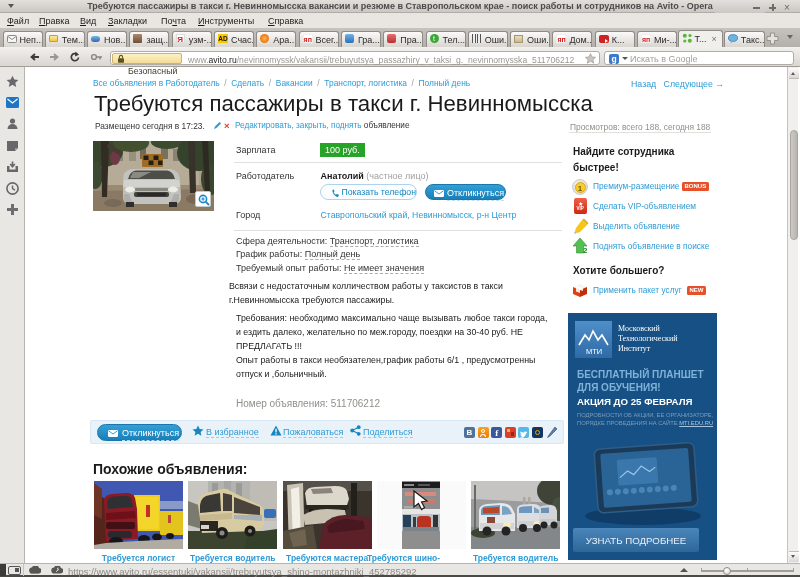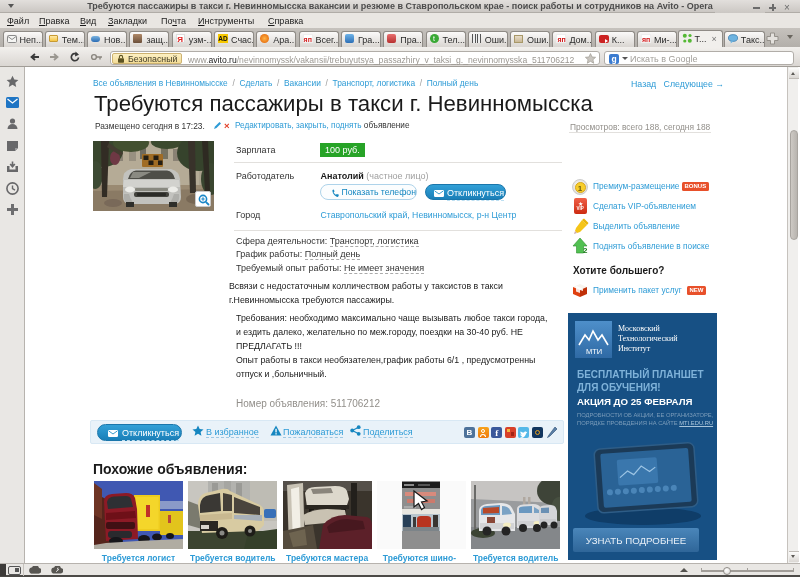--- a/index.html
+++ b/index.html
@@ -168,21 +168,21 @@
     <path d="M47.5 1.5 L51 4.7 L47 6.5 Z" fill="#3a3a3a"></path>
 <circle cx="66" cy="7" r="2.4" stroke="#8a867f" stroke-width="1.4" fill="none"></circle>
     <path d="M68 7 L74 7 M72 7 L72 9.5" stroke="#8a867f" stroke-width="1.4" fill="none"></path>
 </svg>
 <div class="field" style="left:110px;width:490px"></div>
 <div class="abs" style="left:111.5px;top:52.5px;width:70px;height:11px;background:linear-gradient(#fdf0c3,#f3dc96);border:1px solid #cdb271;border-radius:2px;z-index:2"></div>
 <svg class="abs" style="left:116px;top:53.5px;z-index:3" width="10" height="10" viewBox="0 0 10 10">
     <rect x="2" y="4.2" width="6" height="4.6" rx="0.8" fill="#5d5322"></rect>
     <path d="M3.4 4.2 V3 a1.6 1.6 0 0 1 3.2 0 V4.2" stroke="#5d5322" stroke-width="1.1" fill="none"></path>
   </svg>
-<div class="abs" style="left:128px;top:54px;font-size:8.8px;color:#46412c;z-index:3">Безопасный</div>
+<div class="abs" style="left:128px;top:66px;font-size:8.8px;color:#46412c;z-index:3">Безопасный</div>
 <div class="abs" style="left:188px;top:54.5px;font-size:8.6px;color:#9b9791;z-index:2">www.<b style="color:#1c1c1c;font-weight:normal">avito.ru</b>/nevinnomyssk/vakansii/trebuyutsya_passazhiry_v_taksi_g._nevinnomysska_511706212</div>
 <svg class="abs" style="left:584px;top:51.5px;z-index:2" width="13" height="13" viewBox="0 0 13 13">
     <path d="M6.5 1.6 L8 5 L11.6 5.3 L8.9 7.7 L9.7 11.2 L6.5 9.3 L3.3 11.2 L4.1 7.7 L1.4 5.3 L5 5 Z" fill="#c9c5bf" stroke="#a6a29b" stroke-width="0.8"></path>
   </svg>
 <div class="field" style="left:604px;width:190px"></div>
 <div class="abs" style="left:609px;top:53.5px;width:10px;height:10px;background:#3a7bd0;border-radius:2px;color:#fff;font-size:8.5px;font-weight:bold;text-align:center;line-height:10px;z-index:2">g</div>
 <div class="abs" style="left:622px;top:57px;width:0;height:0;border-left:3px solid transparent;border-right:3px solid transparent;border-top:3.5px solid #555;z-index:2"></div>
 <div class="abs" style="left:630px;top:54px;font-size:9px;color:#a3a09b;z-index:2">Искать в Google</div>
 <div class="abs" id="sidebar">
 <svg style="position:absolute;left:6px;top:8px" width="13" height="13" viewBox="0 0 13 13">
@@ -207,21 +207,21 @@
 <svg style="position:absolute;left:6px;top:115px" width="13" height="13" viewBox="0 0 13 13">
       <circle cx="6.5" cy="6.5" r="5.6" fill="none" stroke="#68686a" stroke-width="1.6"></circle>
       <path d="M6.5 3.4 V6.7 L9 8.2" stroke="#68686a" stroke-width="1.4" fill="none"></path>
     </svg>
 <div style="position:absolute;left:6px;top:136px;width:13px;height:13px">
       <div style="position:absolute;left:1px;top:5.2px;width:11px;height:2.6px;background:#6e6e70"></div>
       <div style="position:absolute;left:5.2px;top:1px;width:2.6px;height:11px;background:#6e6e70"></div>
     </div>
 </div>
 <div class="abs" id="page">
-<div style="position:absolute;left:68px;top:11px;font-size:8.4px;color:#999"><a class="bl">Все объявления в Невинномысске</a> &nbsp;/&nbsp; <a class="bl">Сделать</a> &nbsp;/&nbsp; <a class="bl">Вакансии</a> &nbsp;/&nbsp; <a class="bl">Транспорт, логистика</a> &nbsp;/&nbsp; <a class="bl">Полный день</a></div>
+<div style="position:absolute;left:68px;top:11px;font-size:8.4px;color:#999"><a class="bl">Все объявления в Работодатель</a> &nbsp;/&nbsp; <a class="bl">Сделать</a> &nbsp;/&nbsp; <a class="bl">Вакансии</a> &nbsp;/&nbsp; <a class="bl">Транспорт, логистика</a> &nbsp;/&nbsp; <a class="bl">Полный день</a></div>
 <div style="position:absolute;left:606px;top:12px;font-size:8.8px"><a class="bl">Назад</a>&nbsp;&nbsp; <a class="bl">Следующее →</a></div>
 <h1 style="position:absolute;left:69px;top:24px;font-size:22.2px;font-weight:normal;color:#1a1a1a;white-space:nowrap">Требуются пассажиры в такси г. Невинномысска</h1>
 <div style="position:absolute;left:70px;top:54px;font-size:8.4px;color:#333">Размещено сегодня в 17:23.</div>
 <svg style="position:absolute;left:188px;top:54px" width="9" height="9" viewBox="0 0 9 9">
       <path d="M1 8 L2 5.5 L6.5 1 L8 2.5 L3.5 7 Z" fill="#2d9bd6"></path>
     </svg>
 <div style="position:absolute;left:199px;top:53px;font-size:9.5px;color:#e23b24;font-weight:bold">×</div>
 <div style="position:absolute;left:210px;top:54px;font-size:8.2px;color:#333"><a class="bl" style="color:#2d9bd6">Редактировать, закрыть, поднять</a> объявление</div>
 <div style="position:absolute;left:545px;top:55px;font-size:8.4px;color:#928f8a">Просмотров: всего 188, сегодня 188</div>
 <div style="position:absolute;left:544px;top:65px;width:142px;height:1px;background:#e2e0dd"></div>
@@ -466,22 +466,23 @@
 <path d="M68 28 Q68 25 73 24.5 L79 24 Q84 24 85 27 L86 30 L86 44 L68 44 Z" fill="#d4d5d8"></path>
 <path d="M70 27 L78 26.5 L78 32 L70 32 Z" fill="#6a90b4"></path>
 <path d="M69 38 L85 38 L85 42 L69 42 Z" fill="#c8c9cc"></path>
 <circle cx="73" cy="44" r="3.5" fill="#242424"></circle>
           <circle cx="83" cy="44" r="3.5" fill="#242424"></circle>
 </g>
 </svg></div>
 <div style="position:absolute;left:69px;top:486px;width:89px;text-align:center;font-size:8.5px;font-weight:bold;white-space:nowrap"><a class="bl">Требуется логист</a></div>
 <div style="position:absolute;left:163.3px;top:486px;width:89px;text-align:center;font-size:8.5px;font-weight:bold;white-space:nowrap"><a class="bl">Требуется водитель</a></div>
 <div style="position:absolute;left:257.6px;top:486px;width:89px;text-align:center;font-size:8.5px;font-weight:bold;white-space:nowrap"><a class="bl">Требуются мастера</a></div>
-<div style="position:absolute;left:342px;top:486px;width:89px;text-align:right;font-size:8.5px;font-weight:bold;white-space:nowrap"><a class="bl">Требуются шино-</a></div>
+<div style="position:absolute;left:334px;top:486px;width:89px;text-align:center;font-size:8.5px;font-weight:bold;white-space:nowrap"><a class="bl">Требуются шино-</a></div>
 <div style="position:absolute;left:446.2px;top:486px;width:89px;text-align:center;font-size:8.5px;font-weight:bold;white-space:nowrap"><a class="bl">Требуется водитель</a></div>
+<div style="position:absolute;left:548px;top:77px;font-size:10px;font-weight:bold;color:#1a1a1a;line-height:16px">Найдите сотрудника<br>быстрее!</div>
 <div style="position:absolute;left:547px;top:112px;width:16px;height:16px;border-radius:50%;background:radial-gradient(circle at 40% 35%,#f4f2ee,#d8d4ce);border:1px solid #ccc"></div>
 <div style="position:absolute;left:549.5px;top:114.5px;width:11px;height:11px;border-radius:50%;background:#f8ce2a;border:1px solid #d8a81a;color:#6a5a10;font-size:8px;font-weight:bold;text-align:center;line-height:11px">1</div>
 <div style="position:absolute;left:568px;top:114px;font-size:8.3px"><a class="bl">Премиум-размещение</a></div>
 <div style="position:absolute;left:657px;top:114.5px;height:9px;background:#e8502a;border-radius:1.5px;color:#fff;font-size:6px;font-weight:bold;line-height:9px;padding:0 2.5px">BONUS</div>
 <div style="position:absolute;left:549px;top:131px;width:13px;height:16px;background:linear-gradient(#f06048,#cc2a10);border-radius:2px">
       <div style="position:absolute;left:2.5px;top:8px;color:#fff;font-size:4.5px;font-weight:bold">VIP</div>
       <div style="position:absolute;left:4px;top:1.5px;color:#fff;font-size:6px">★</div>
     </div>
 <div style="position:absolute;left:568px;top:134px;font-size:8.3px"><a class="bl">Сделать VIP-объявлением</a></div>
 <svg style="position:absolute;left:548px;top:151px" width="16" height="17" viewBox="0 0 16 17">
@@ -549,19 +550,20 @@
     </div>
 <div style="position:absolute;left:23px;top:0;width:1px;height:12px;background:#c6c2bd"></div>
 <svg style="position:absolute;left:29px;top:2px" width="12" height="8" viewBox="0 0 12 8">
       <path d="M3.5 7.5 a3 3 0 0 1 -0.4-6 a3.6 3.6 0 0 1 6.8 0.4 a2.7 2.7 0 0 1 -0.9 5.6 Z" fill="#58565299"></path>
       <path d="M3.5 7.5 a3 3 0 0 1 -0.4-6 a3.6 3.6 0 0 1 6.8 0.4 a2.7 2.7 0 0 1 -0.9 5.6 Z" fill="#585652"></path>
     </svg>
 <svg style="position:absolute;left:51px;top:2px" width="12" height="8" viewBox="0 0 12 8">
       <path d="M3.5 7.5 a3 3 0 0 1 -0.4-6 a3.6 3.6 0 0 1 6.8 0.4 a2.7 2.7 0 0 1 -0.9 5.6 Z" fill="#585652"></path>
       <path d="M5 5.8 L7.8 3.4 L6.4 3.2 L7 1.6" stroke="#e9e7e4" stroke-width="0.9" fill="none"></path>
     </svg>
+<div style="position:absolute;left:68px;top:1.5px;font-size:9.5px;color:#8d8a86">https://www.avito.ru/essentuki/vakansii/trebuyutsya_shino-montazhniki_452785292</div>
 <div style="position:absolute;left:680px;top:4px;width:0;height:0;border-left:4px solid transparent;border-right:4px solid transparent;border-bottom:4.5px solid #55534f"></div>
 <div style="position:absolute;left:701px;top:6px;width:93px;height:1.6px;background:#a19d98;border-radius:1px"></div>
 <div style="position:absolute;left:701px;top:4px;width:1px;height:4px;background:#a19d98"></div>
 <div style="position:absolute;left:747px;top:4px;width:1px;height:4px;background:#a19d98"></div>
 <div style="position:absolute;left:793px;top:4px;width:1px;height:4px;background:#a19d98"></div>
 <div style="position:absolute;left:723px;top:2.5px;width:8px;height:8px;background:radial-gradient(circle at 40% 35%,#ffffff,#d8d5d1);border:1px solid #908c87;border-radius:50%"></div>
 </div>
 
 </body></html>

